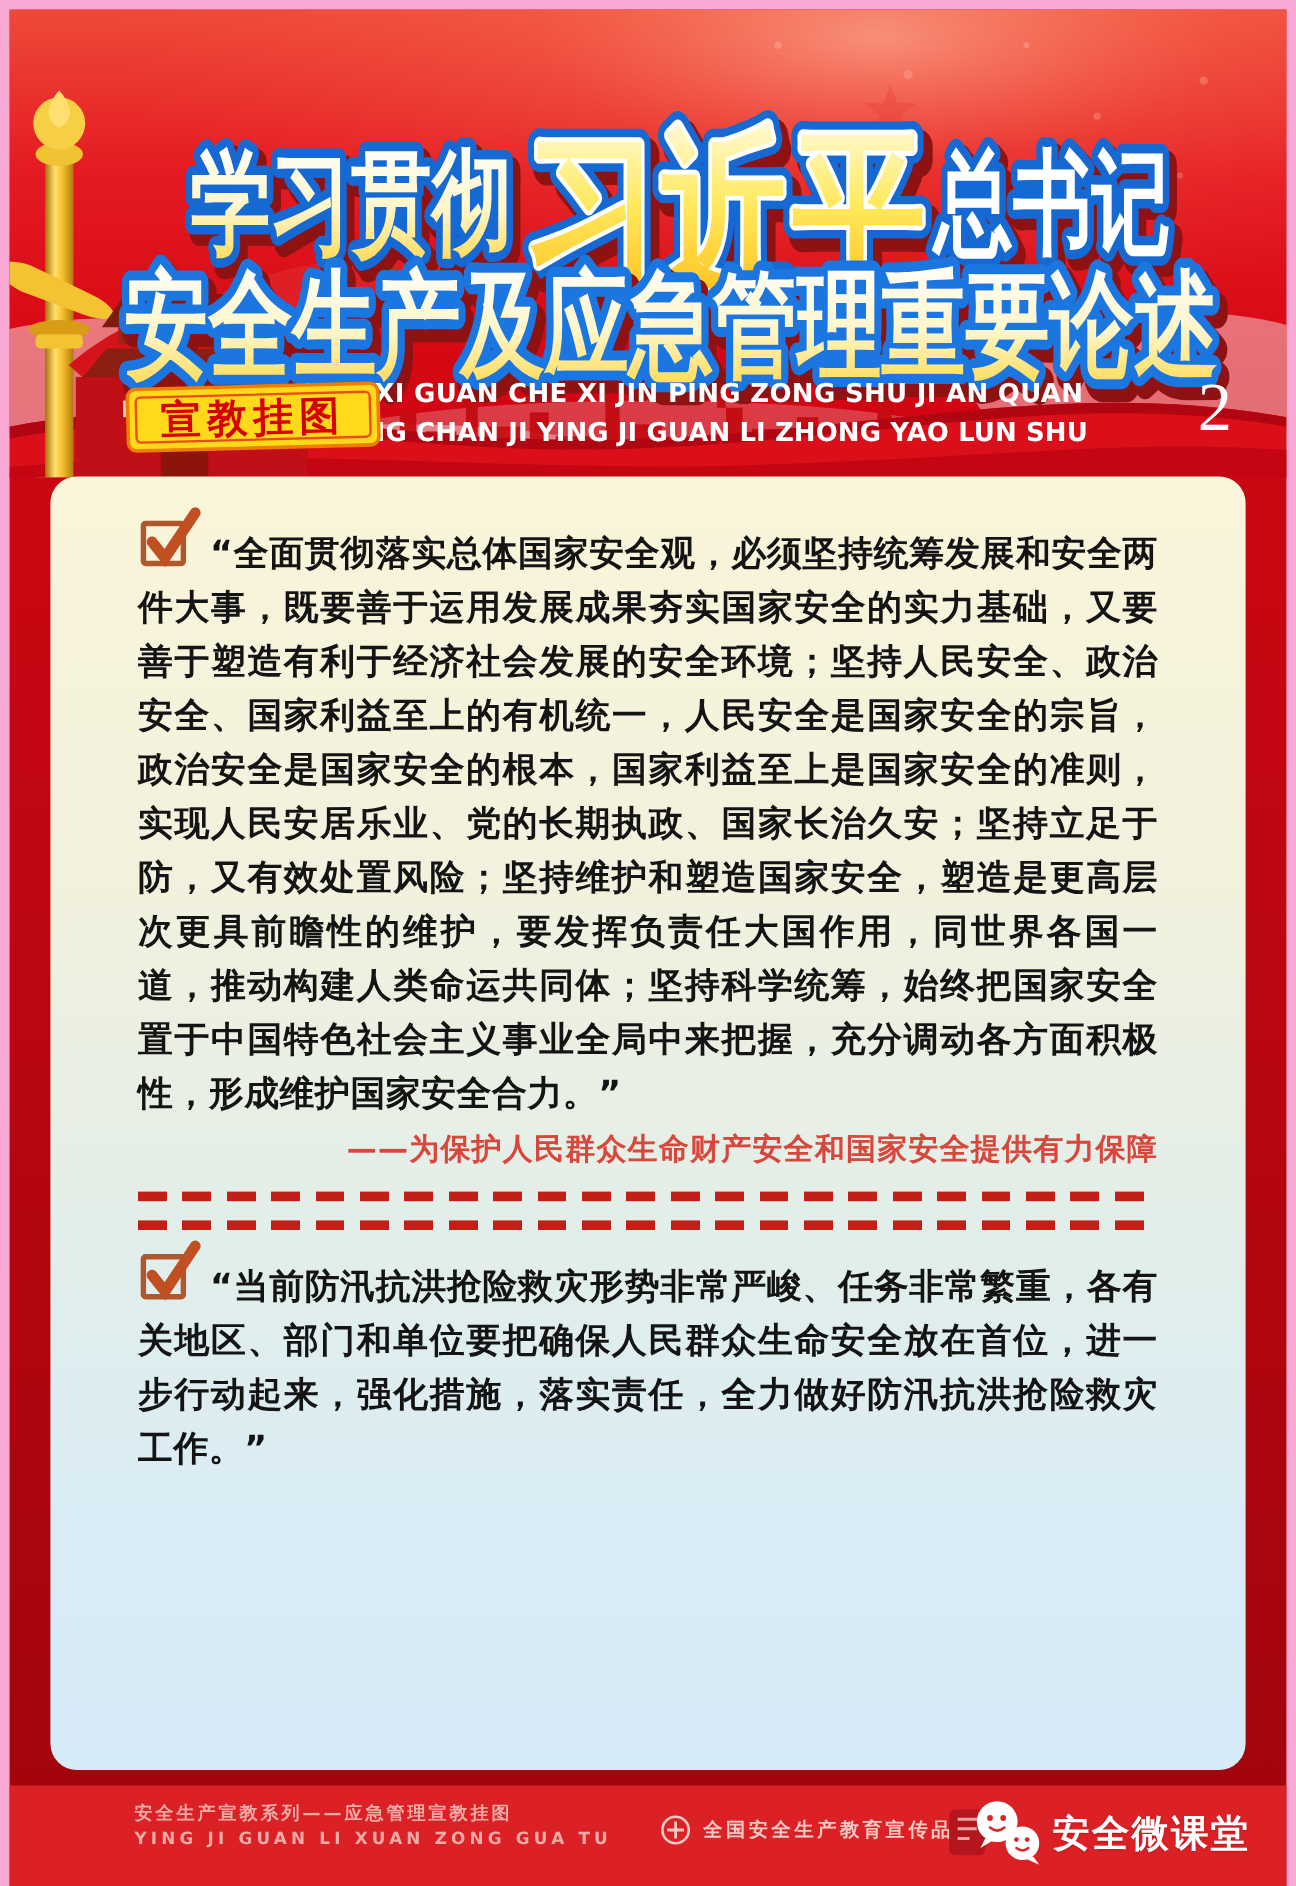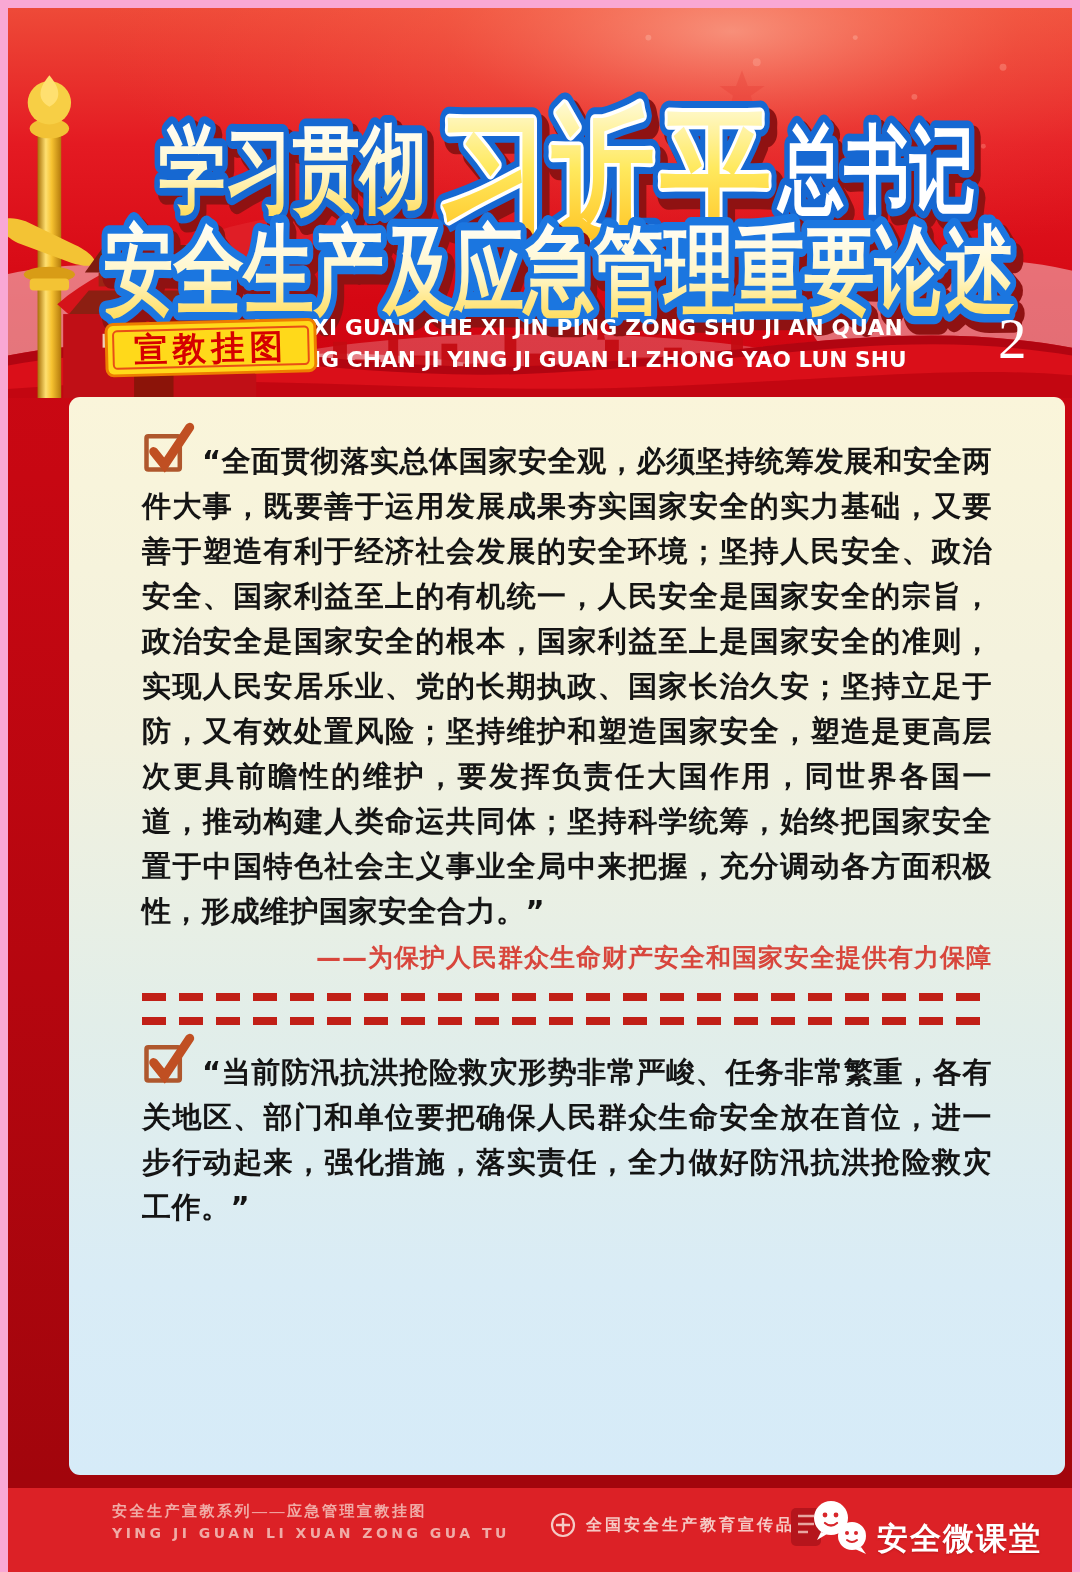--- a/index.html
+++ b/index.html
@@ -5,40 +5,40 @@
   html,body{margin:0;padding:0;background:#ffffff;}
   .poster{position:relative;width:1080px;height:1572px;background:#f9a8d4;overflow:hidden;
           font-family:"DejaVu Sans",sans-serif;}
   .inner{position:absolute;left:8px;top:8px;right:8px;bottom:0;
          background:linear-gradient(180deg,#d40a16 0%,#c70712 30%,#b5060f 62%,#a2050c 94%,#a2050c 100%);}
 
   .header-art{position:absolute;left:0;top:0;width:1064px;height:390px;display:block;}
 
   
   .panel{position:absolute;left:34px;top:389px;width:850px;height:1012px;
-         padding:33px 73px;border-radius:11px;
-         background:linear-gradient(180deg,#faf5da 0%,#f2f1de 32%,#e2eee9 58%,#d9ecf6 82%,#d6ebf8 100%);margin-left:27px;}
+         padding:33px 73px;border-radius:22px;
+         background:linear-gradient(180deg,#faf5da 0%,#f2f1de 32%,#e2eee9 58%,#d9ecf6 82%,#d6ebf8 100%);}
   .quote{margin:0;color:#141414;font-size:29px;line-height:45px;font-weight:700;
          letter-spacing:.5px;text-align:justify;}
   .checkbox{display:inline-block;width:54px;height:50px;margin-right:6px;vertical-align:-9px;position:relative;}
   .checkbox svg{position:absolute;left:0;top:-12px;width:54px;height:60px;overflow:visible;}
   .attribution{margin:4px 0 0 0;color:#d8463c;font-size:25px;line-height:40px;font-weight:700;
                text-align:right;letter-spacing:1px;}
   .divider{height:8px;margin:15px 0 16px 0;
            background:repeating-linear-gradient(90deg,#c12017 0 24px,rgba(0,0,0,0) 24px 37px);}
   .q2,.q3{margin-top:0;}
 
   
   .footer{position:absolute;left:0;right:0;bottom:0;height:84px;background:#dc2126;}
   .footer-left{position:absolute;left:104px;top:14px;color:#f0aba6;}
-  .footer-left .l1{font-size:15px;font-weight:700;letter-spacing:2.5px;font-family:Liberation Serif, serif;}
+  .footer-left .l1{font-size:15px;font-weight:700;letter-spacing:2.5px;}
   .footer-left .l2{font-size:14px;font-weight:700;letter-spacing:3.5px;margin-top:4px;}
   .footer-center{position:absolute;left:542px;top:24px;display:flex;align-items:center;color:#f5c9c4;}
   .footer-center .txt{font-size:16px;font-weight:700;letter-spacing:3px;margin-left:10px;}
-  .footer-right{position:absolute;right:30px;top:8px;display:flex;align-items:flex-end;}
+  .footer-right{position:absolute;right:30px;top:8px;display:flex;align-items:center;}
   .brand{color:#ffffff;font-size:31px;font-weight:900;letter-spacing:2px;margin-left:6px;
          text-shadow:0 1px 2px rgba(120,0,0,.35);}
 </style>
 </head>
 <body>
 
 <div class="poster">
   <div class="inner">
 
     <svg class="header-art" viewBox="0 0 1080 395" preserveAspectRatio="none">

